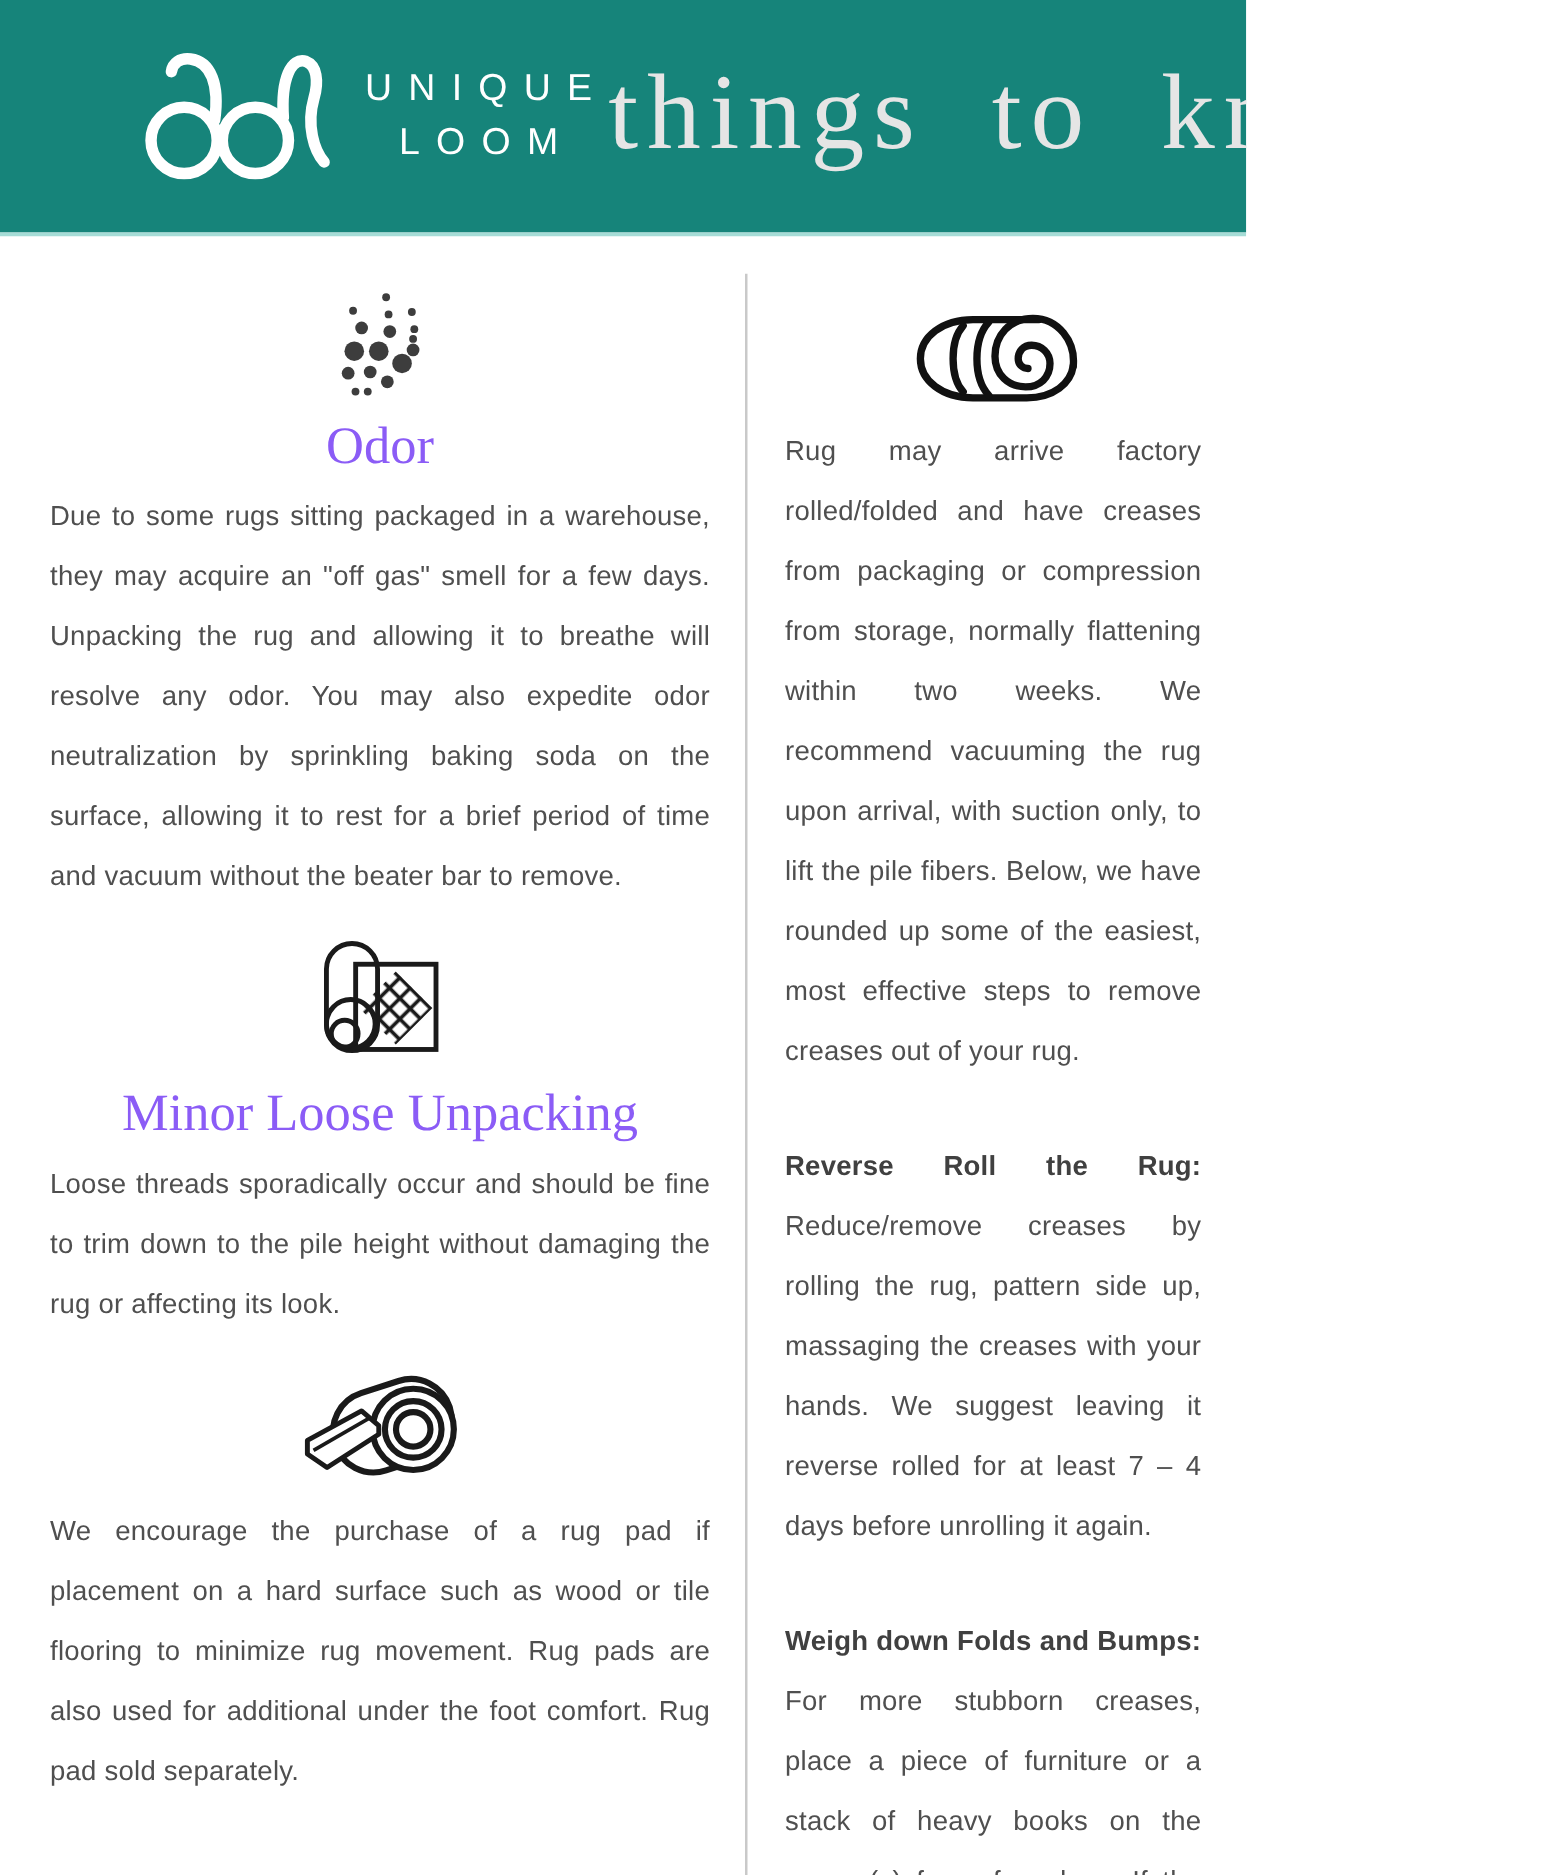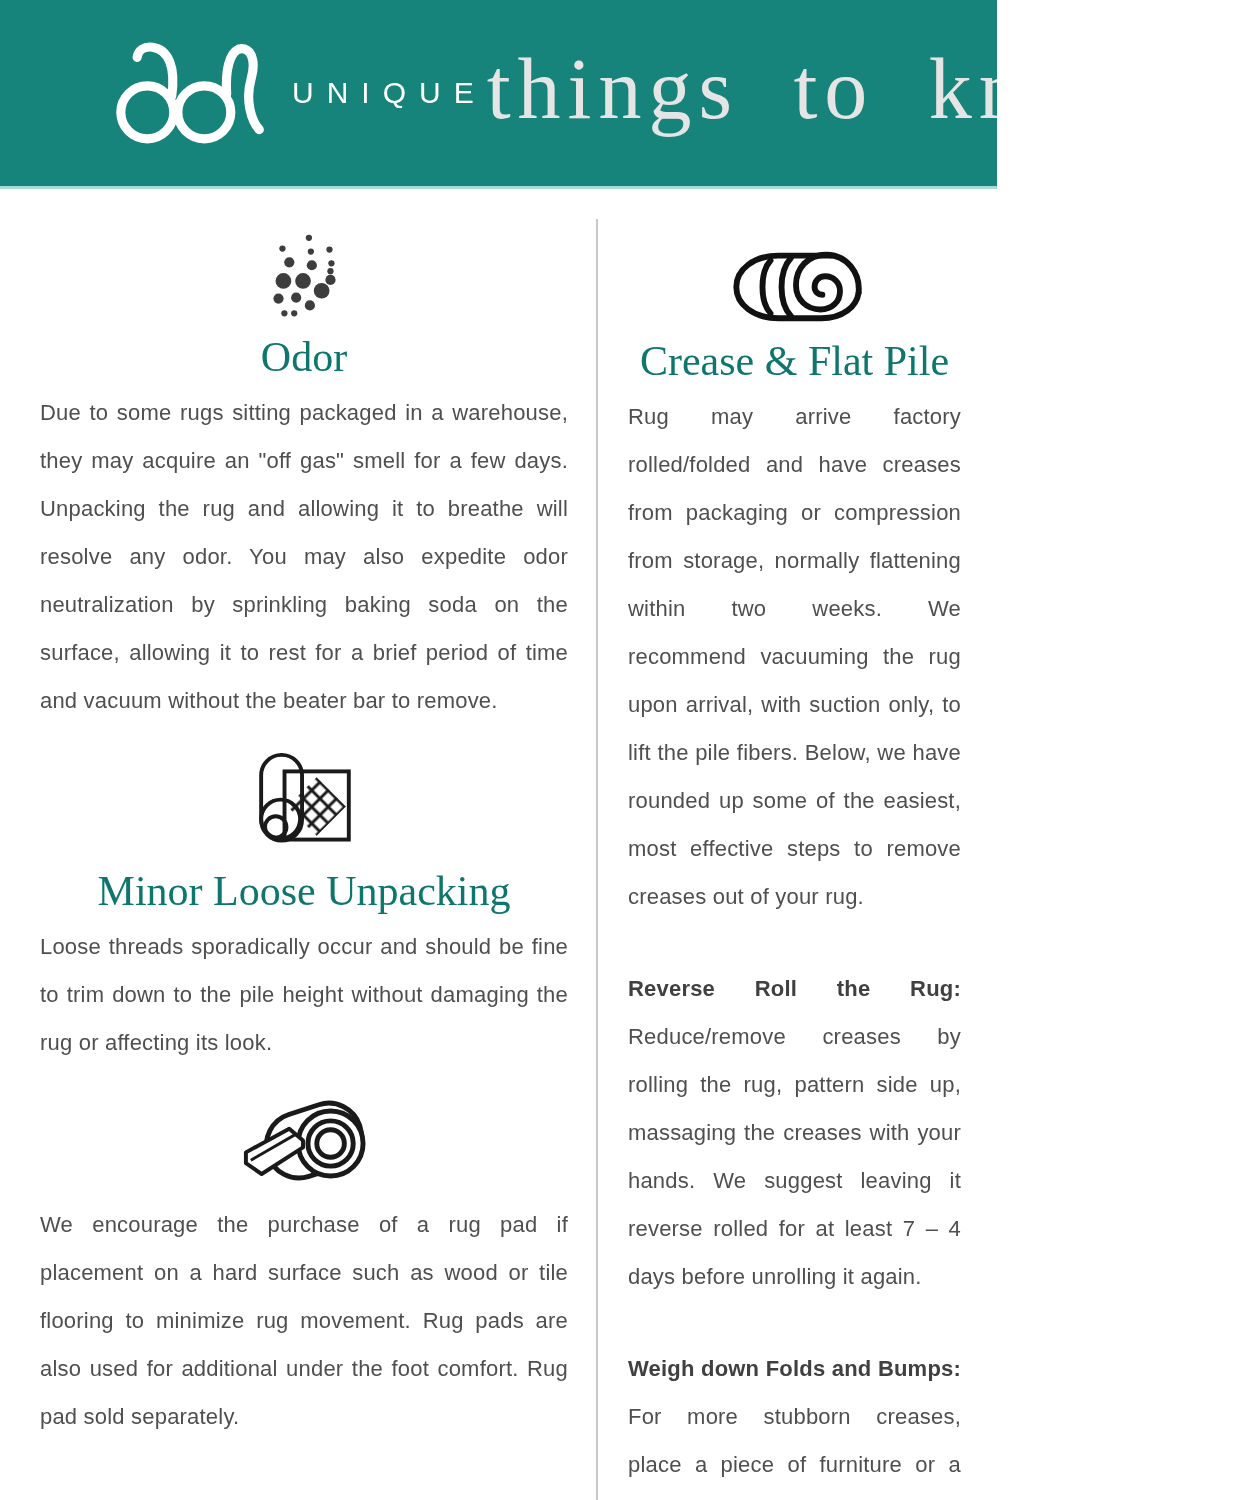--- a/index.html
+++ b/index.html
@@ -51,21 +51,21 @@
   .divider {
     width: 2px;
     background: #c9c9c9;
     margin: 14px 30px 0 28px;
   }
   .col-right { flex: 1; }
   .icon-wrap { display: flex; justify-content: center; margin: 24px 0 6px; }
   h2.sec-heading {
     font-family: "Liberation Serif", serif;
     font-weight: 400;
-    color: #0f766e;
+    color: #8b5cf6;
     font-size: 42px;
     text-align: center;
     margin: 4px 0 8px;
   }
   p.body-text {
     font-size: 22px;
     line-height: 48px;
     color: #4f4f4f;
     text-align: justify;
     letter-spacing: 0.2px;
@@ -85,20 +85,21 @@
       <svg class="logo-mark" viewBox="0 0 150 110">
         <g stroke="#ffffff" stroke-width="9" fill="none" stroke-linecap="round">
           <circle cx="36" cy="74" r="26"></circle>
           <circle cx="92" cy="74" r="26"></circle>
           <path d="M60,58 C64,30 57,12 41,10 C33,9 27,13 26,20"></path>
           <path d="M114,56 C112,26 120,8 132,12 C140,15 142,27 138,41 C132,62 138,82 146,91"></path>
         </g>
       </svg>
       <div class="brand-text">
         <div>UNIQUE</div>
+        <div>LOOM</div>
       </div>
     </div>
     <div class="header-title">things to know</div>
   </div>
   <div class="accent-line"></div>
 
   <div class="content">
 
     <div class="col-left">
 
@@ -175,21 +176,20 @@
         <div class="icon-wrap" style="margin-top:36px;">
           <svg width="150" height="90" viewBox="0 0 150 92">
             <g stroke="#111111" stroke-width="6" fill="none" stroke-linecap="round">
               <path d="M112,15 H58 C33,15 15,29 15,47 C15,65 33,79 58,79 H102 C124,79 138,67 140,53"></path>
               <path d="M50,20 C39,32 39,62 50,74"></path>
               <path d="M71,17 C58,31 58,63 71,77"></path>
               <path d="M140,53 C142,33 128,14 107,14 C88,14 76,28 76,45 C76,60 87,70 101,70 C113,70 121,62 121,51 C121,42 114,36 106,36 C99,36 95,41 95,47 C95,52 99,55 103,55"></path>
             </g>
           </svg>
         </div>
-        <h2 class="sec-heading">Crease &amp; Flat Pile</h2>
         <p class="body-text">Rug may arrive factory rolled/folded and have creases from packaging or compression from storage, normally flattening within two weeks. We recommend vacuuming the rug upon arrival, with suction only, to lift the pile fibers. Below, we have rounded up some of the easiest, most effective steps to remove creases out of your rug.</p>
 
         <p class="body-text tip"><span class="tip-label">Reverse Roll the Rug: </span><span>Reduce/remove creases by rolling the rug, pattern side up, massaging the creases with your hands. We suggest leaving it reverse rolled for at least 7 – 4 days before unrolling it again.</span></p>
 
         <p class="body-text tip"><span class="tip-label">Weigh down Folds and Bumps: </span><span>For more stubborn creases, place a piece of furniture or a stack of heavy books on the crease(s) for a few days. If the corners of the rug are curling, curl them backward, flatten them back out and place weight in just the corners of the rug. Allow another 2 – 4 days before removing the heavy objects from the rug.</span></p>
 
         <p class="body-text tip"><span class="tip-label">Heat/Steam: </span><span>Flip the rug over and use a hair dryer to heat up the creases and release them. Hold the hair dryer 6” – 9” away from the rug and use a sweeping motion. It's possible to melt rug fibers, so use a low or medium heat setting and keep the hair dryer moving. Or you may also lightly steaming the backside of the rug in the affected areas.</span></p>
 
       </div>
 

